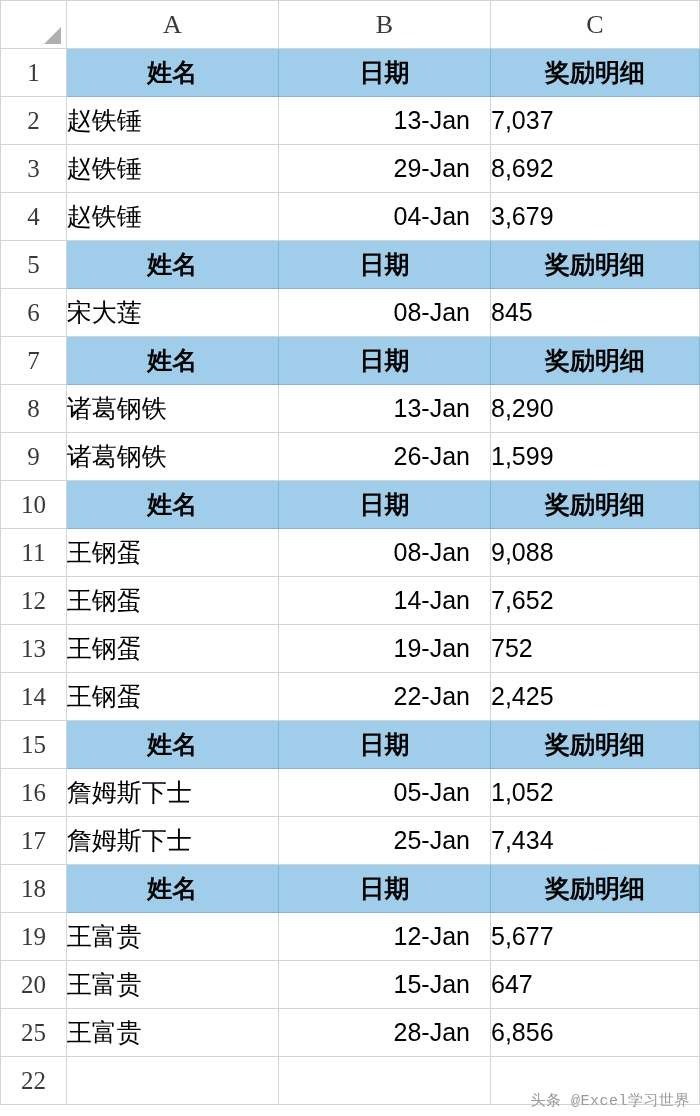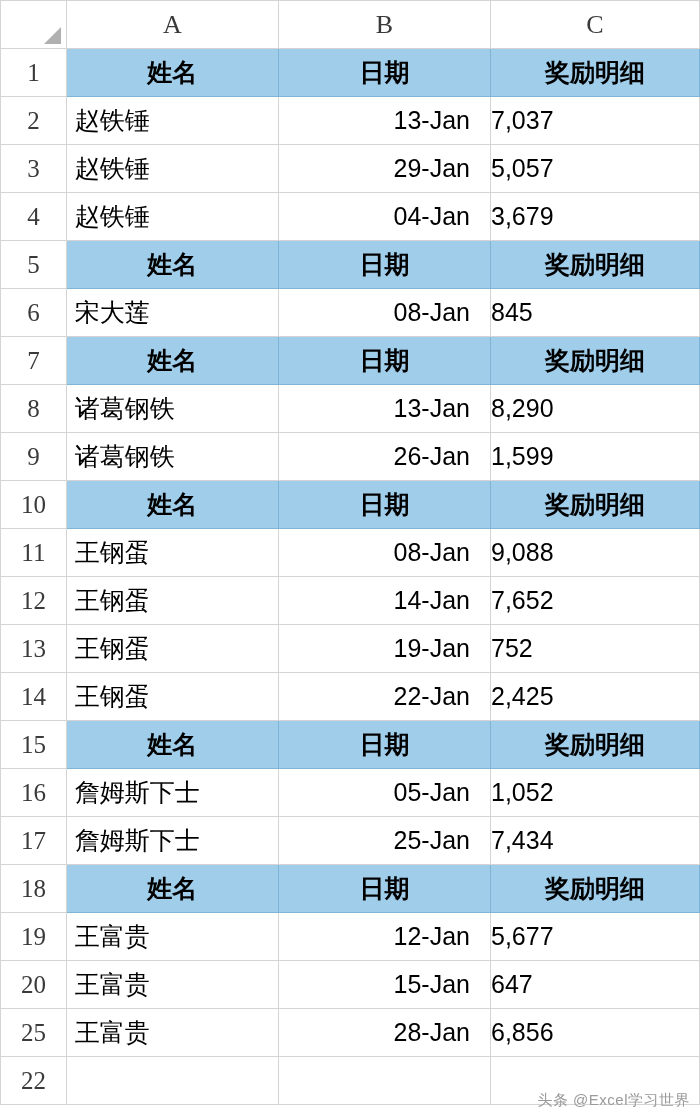--- a/index.html
+++ b/index.html
@@ -75,21 +75,20 @@
   td.cell {
     vertical-align: middle;
     font-size: 25px;
     color: #000000;
     background: #ffffff;
     white-space: nowrap;
     overflow: hidden;
   }
   td.cell.text-a {
     text-align: left;
-    padding-left: 8px;
   }
   td.cell.num {
     text-align: left;
     padding-right: 12px;
   }
   td.cell.b-col {
     text-align: right;
     padding-right: 20px;
     margin-left: 40px;
   }
@@ -109,21 +108,21 @@
   .empty-row td.cell { background: #ffffff; }
 
   .watermark {
     position: absolute;
     right: 10px;
     bottom: 6px;
     font-size: 15px;
     color: #9a9a9a;
     letter-spacing: 0.5px;
     white-space: nowrap;
-    font-family: Liberation Sans, sans-serif;
+    font-family: Liberation Mono, monospace;
   }
 </style>
 </head>
 <body>
 
 <div class="sheet">
   <table class="grid">
     <colgroup>
       <col class="c-head">
       <col class="c-a">
@@ -153,21 +152,21 @@
         <td class="rowhead">2</td>
         <td class="cell text-a">赵铁锤</td>
         <td class="cell b-col">13-Jan</td>
         <td class="cell num">7,037</td>
       </tr>
 
       <tr class="datarow">
         <td class="rowhead">3</td>
         <td class="cell text-a">赵铁锤</td>
         <td class="cell b-col">29-Jan</td>
-        <td class="cell num">5,057</td>
+        <td class="cell num">8,692</td>
       </tr>
 
       <tr class="datarow">
         <td class="rowhead">4</td>
         <td class="cell text-a">赵铁锤</td>
         <td class="cell b-col">04-Jan</td>
         <td class="cell num">3,679</td>
       </tr>
 
       <tr class="datarow hdrrow">

